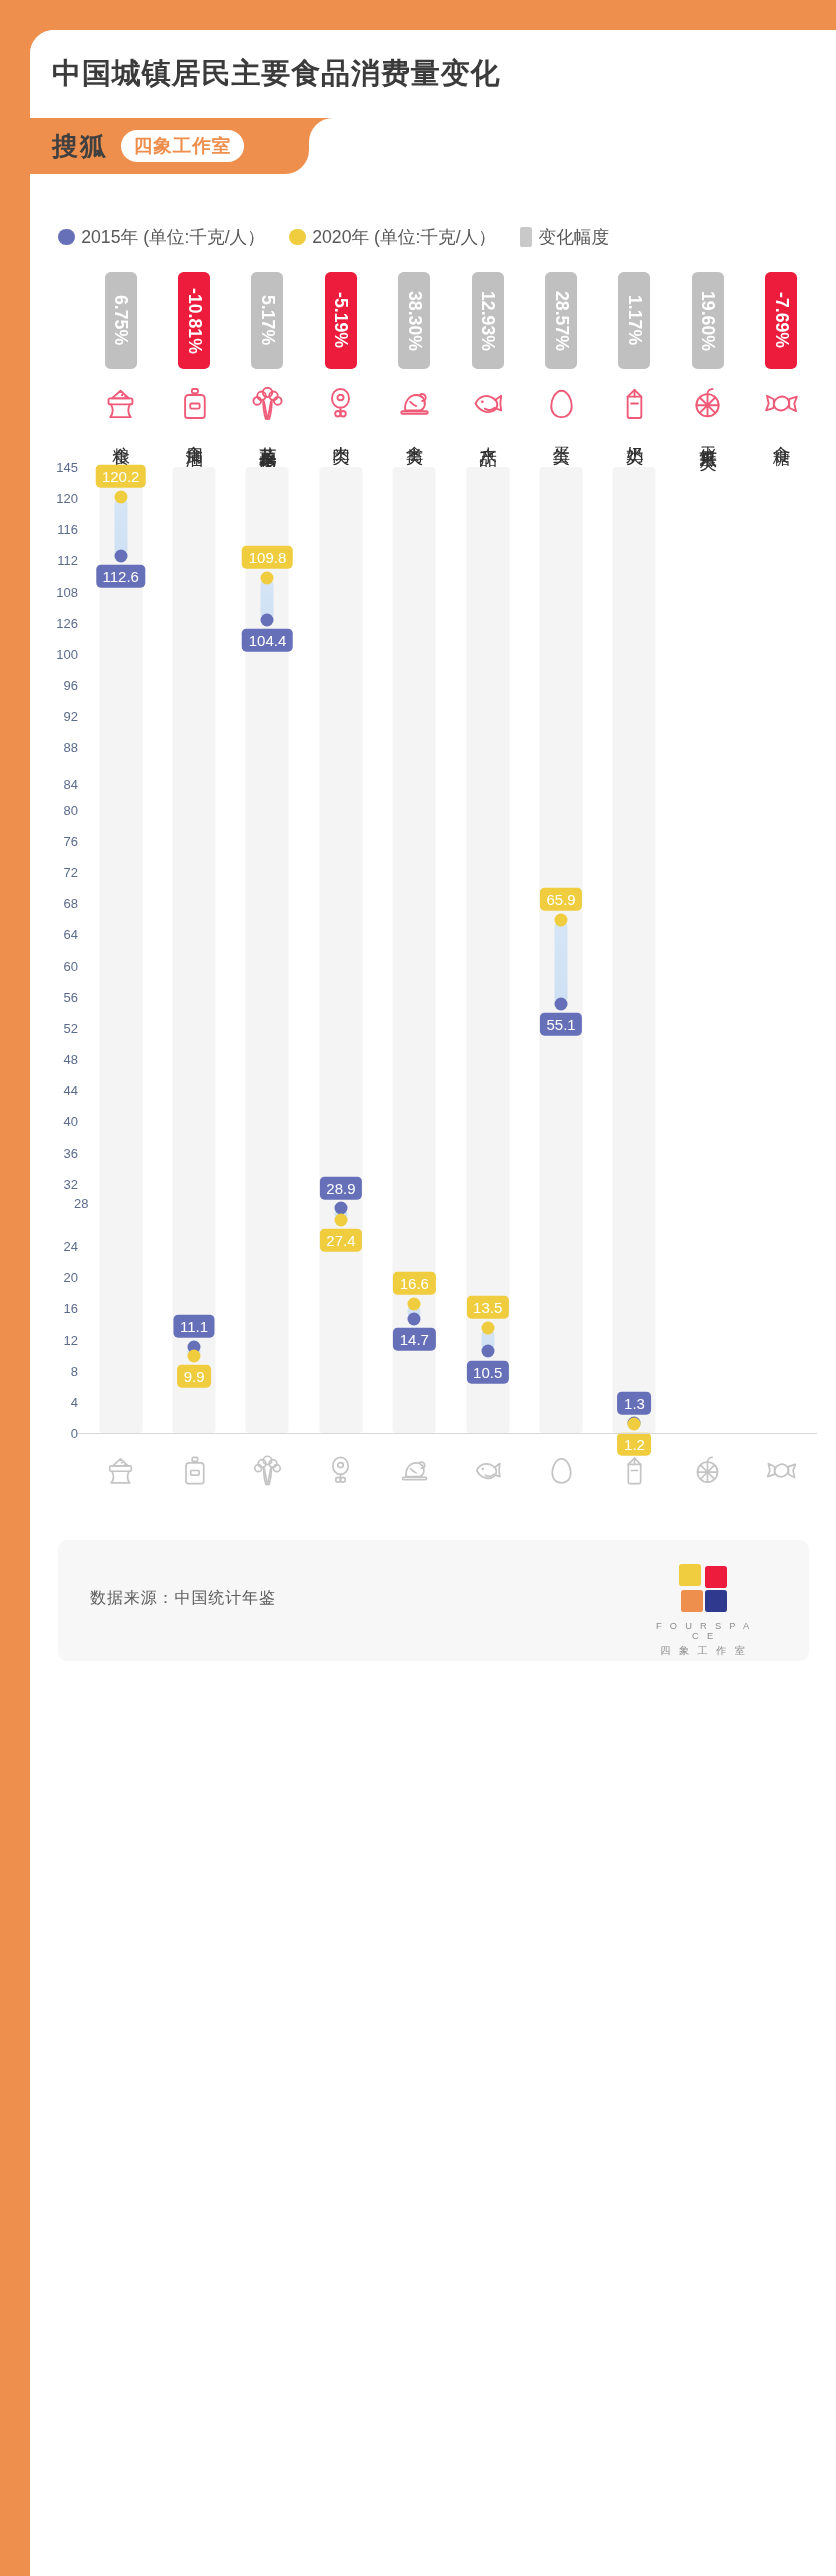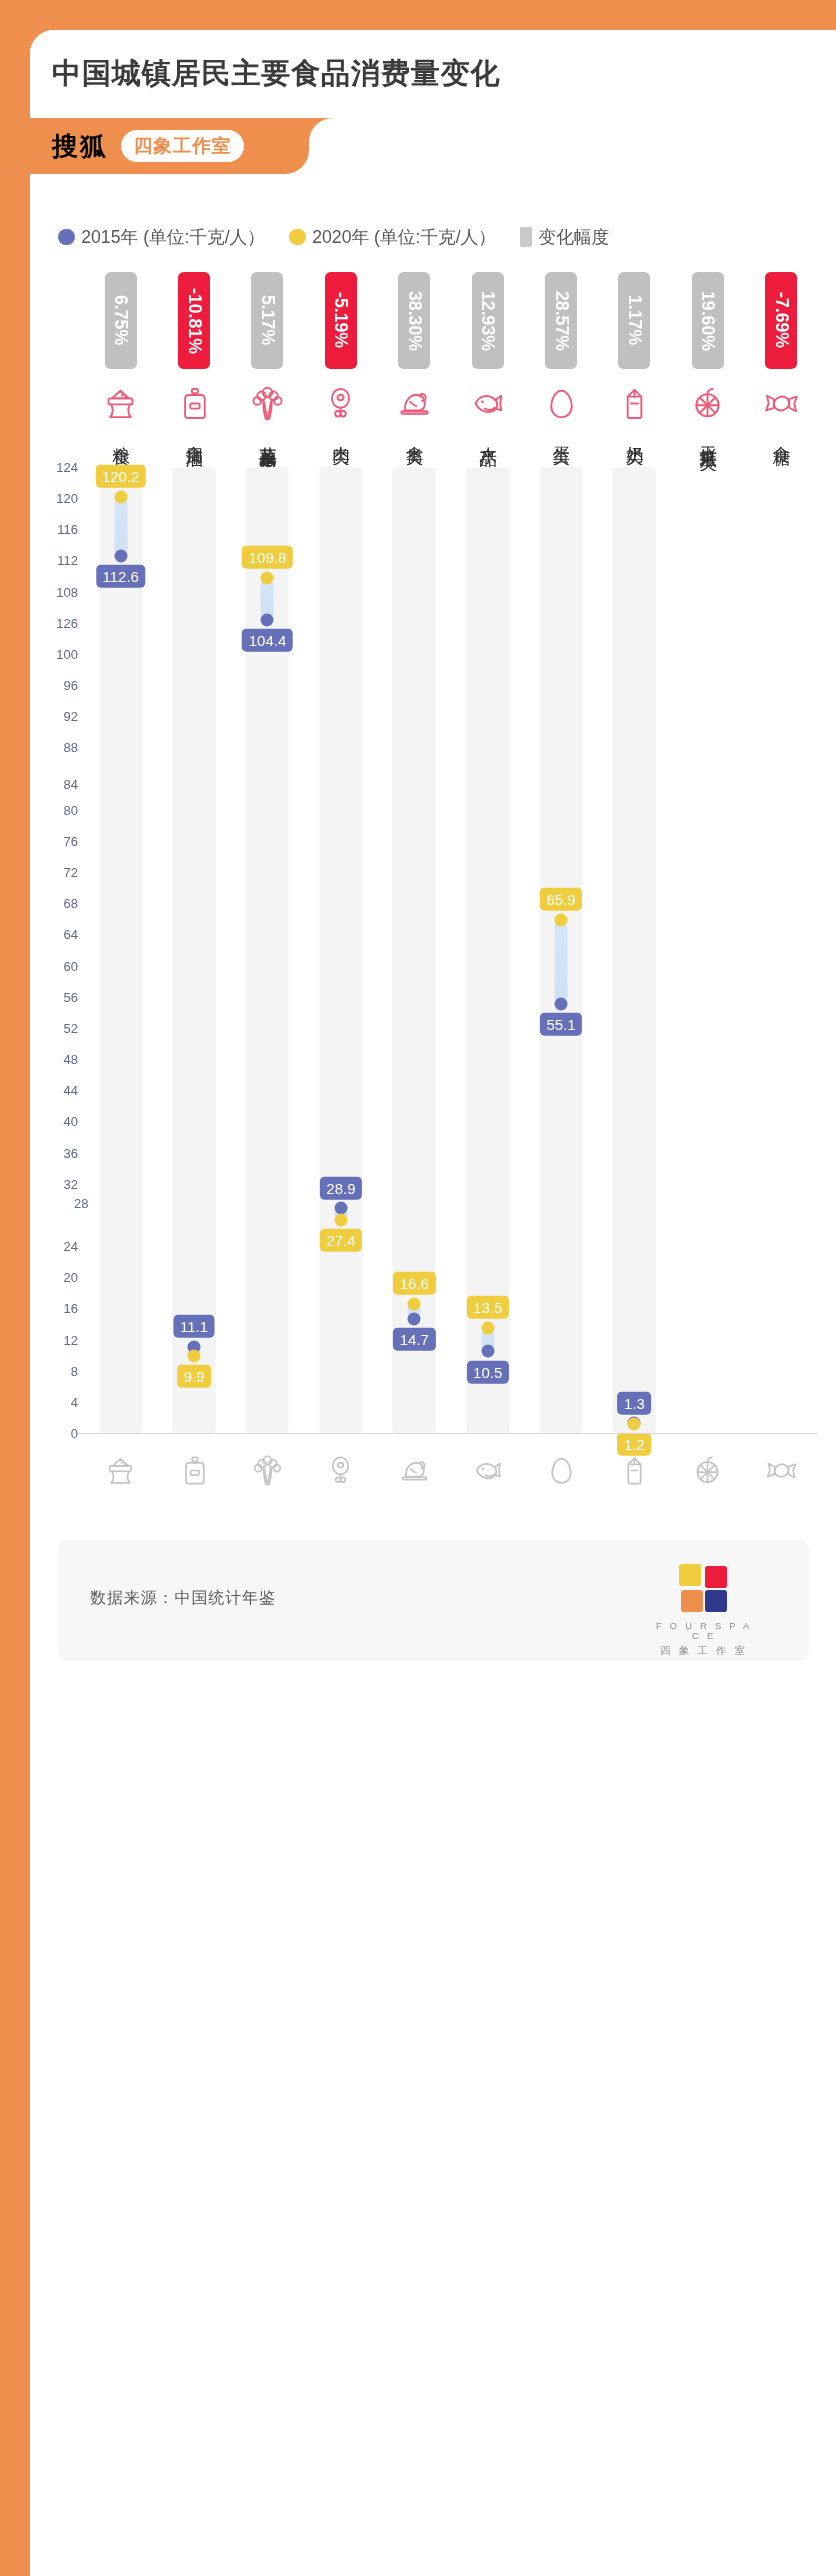--- a/index.html
+++ b/index.html
@@ -50,21 +50,21 @@
     left: 0px; top: 88px;
     width: 279px; height: 56px;
     background: #ef8f4e;
     border-radius: 0 0 24px 0;
     display: flex;
     align-items: center;
     gap: 13px;
     padding-left: 22px;
   }
   .brand-sohu {
-    color: #000000;
+    color: #404040;
     font-size: 26px;
     font-weight: bold;
     letter-spacing: 1.9px;
   }
   .brand-studio {
     background: #ffffff;
     color: #ef8f4e;
     font-size: 18.6px;
     font-weight: bold;
     border-radius: 928px;
@@ -450,21 +450,21 @@
             <div class="ytick" style="top: 317px;">84</div>
             <div class="ytick" style="top: 280px;">88</div>
             <div class="ytick" style="top: 249px;">92</div>
             <div class="ytick" style="top: 218px;">96</div>
             <div class="ytick" style="top: 187px;">100</div>
             <div class="ytick" style="top: 156px;">126</div>
             <div class="ytick" style="top: 125px;">108</div>
             <div class="ytick" style="top: 93px;">112</div>
             <div class="ytick" style="top: 62px;">116</div>
             <div class="ytick" style="top: 31px;">120</div>
-            <div class="ytick" style="top: 0px;">124</div>
+            <div class="ytick" style="top: 0px;">145</div>
           </div>
         <div class="bands" id="bands">
             <div class="band-cell">
               <div class="band-bg"></div>
      <div class="conn" style="top:30px;height:59px"></div>
      <div class="pt p2015" style="top:89px"></div>
      <div class="pt p2020" style="top:30px"></div>
      <div class="vlabel v2020" style="top:9.2px">120.2</div>
      <div class="vlabel v2015" style="top:109px">112.6</div>
             </div>

